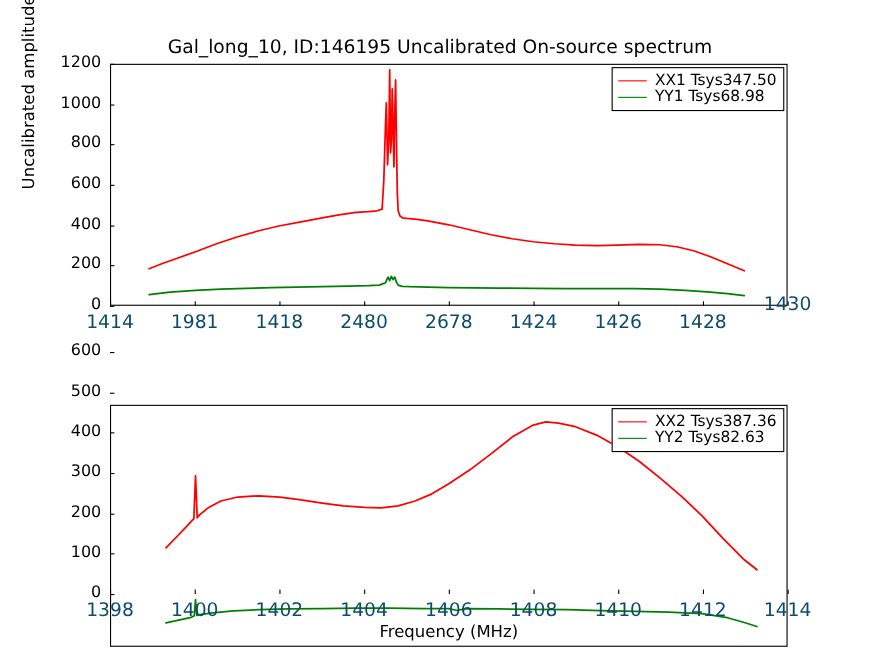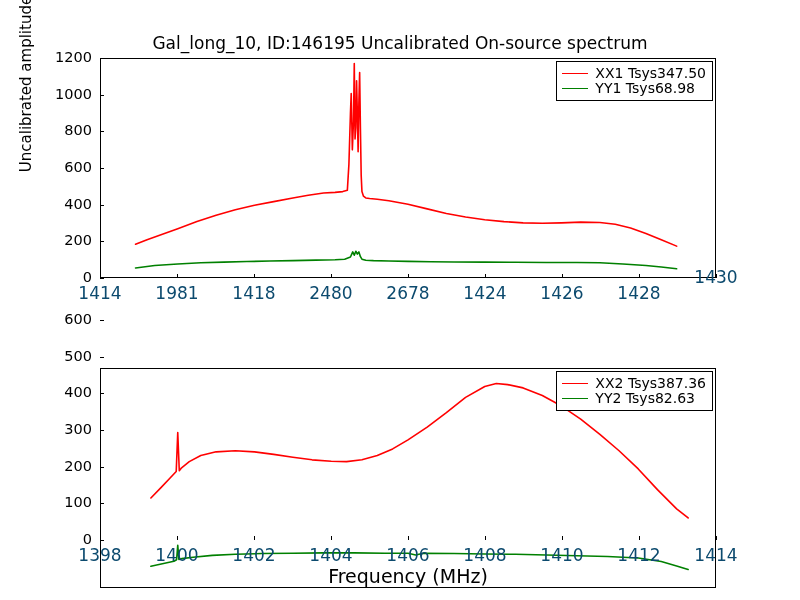--- a/index.html
+++ b/index.html
@@ -45,21 +45,21 @@
   #ylabel-top{
     position:absolute;
     left:-104px; top:75px;
     width:260px;
     transform:rotate(-90deg);
     transform-origin:center center;
     text-align:center;font-size:15px;color:#000;
   }
   #xlabel-bottom{
     position:absolute;left:100px;top:565px;width:616px;
-    text-align:center;font-size:19px;color:#000;
+    text-align:center;font-size:15px;color:#000;
   }
 
   
   .legend{
     position:absolute;right:2px;top:2px;
     border:1px solid #000;background:#fff;
     padding:4px 6px 4px 5px;
     font-size:14px;color:#000;
     line-height:15px;
   }

